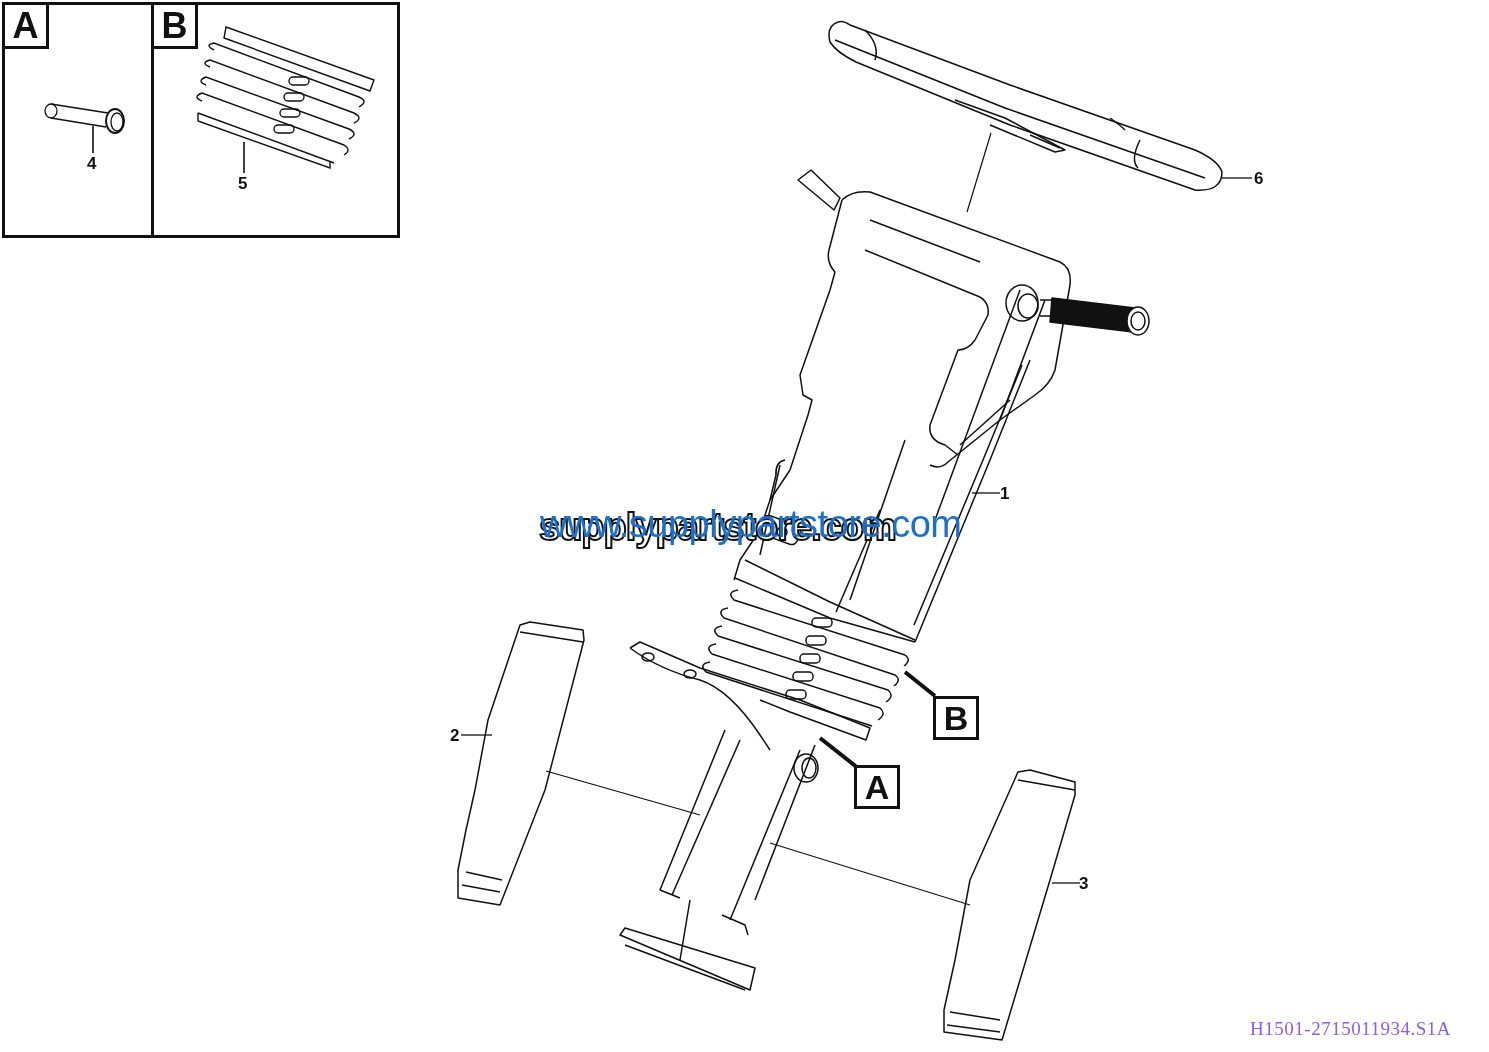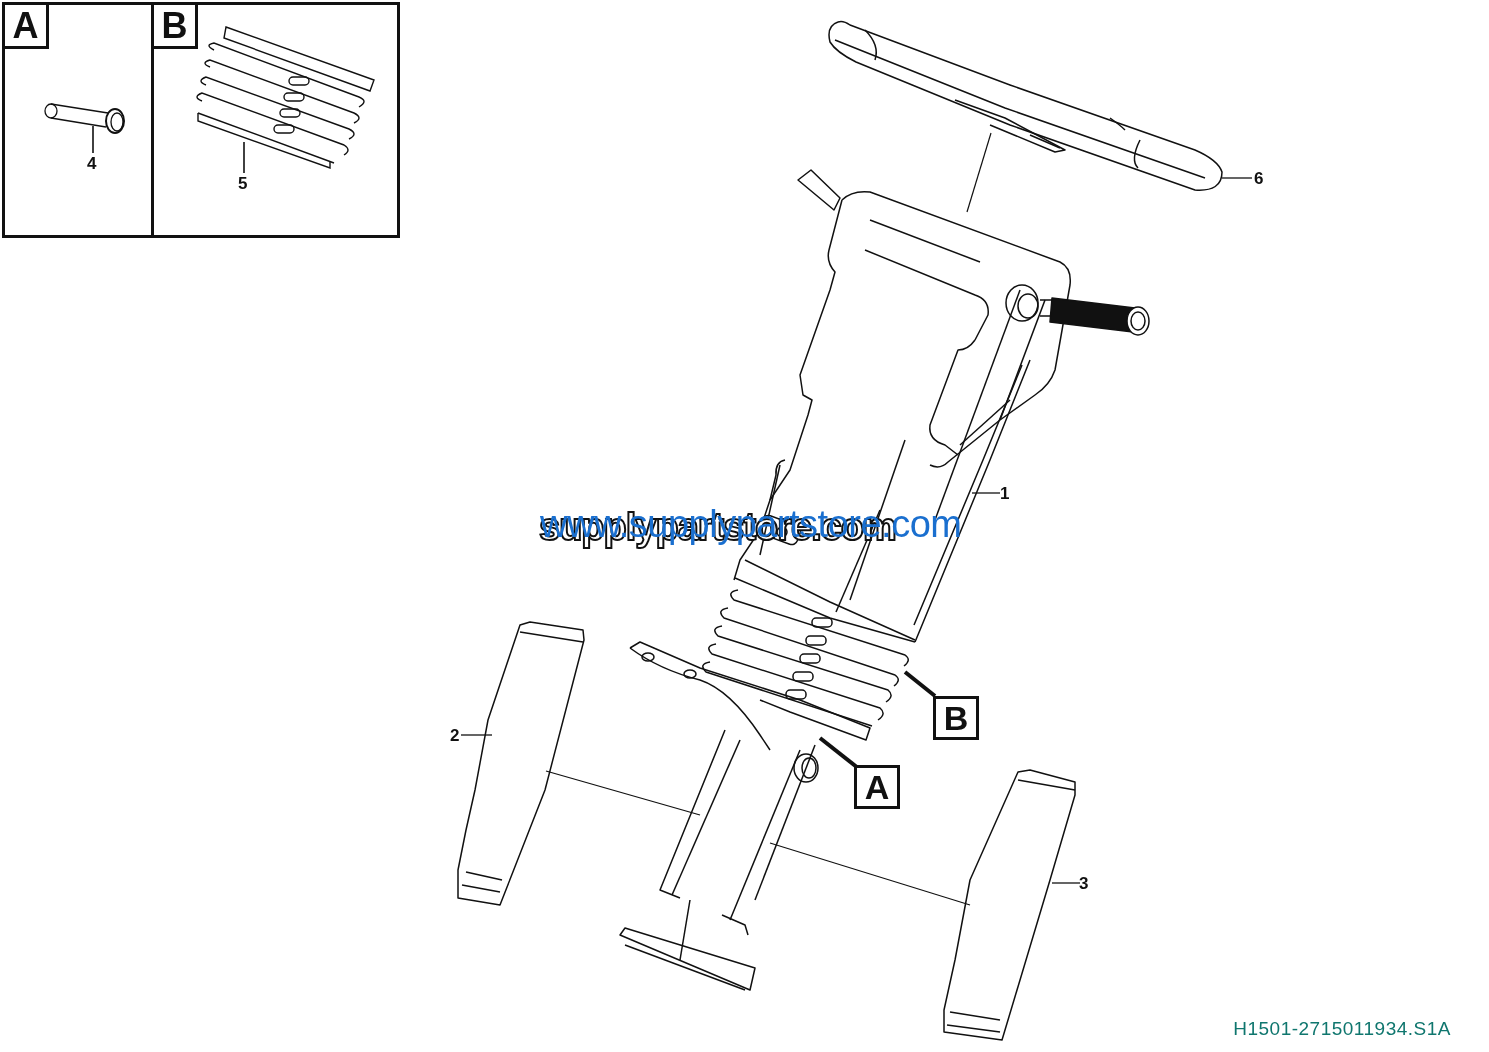--- a/index.html
+++ b/index.html
@@ -3,21 +3,21 @@
 <meta charset="utf-8">
 <style>
   html, body { margin: 0; padding: 0; background: #ffffff; }
   body { width: 1489px; height: 1052px; position: relative; overflow: hidden; font-family: "Liberation Sans", sans-serif; }
   .canvas { position: absolute; left: 0; top: 0; width: 1489px; height: 1052px; }
   svg { position: absolute; left: 0; top: 0; }
   .inset { position: absolute; border: 3px solid #111; background: #fff; box-sizing: border-box; }
   .inset-tag { position: absolute; left: 0; top: 0; width: 44px; height: 44px; border-right: 3px solid #111; border-bottom: 3px solid #111; box-sizing: border-box; display: flex; align-items: center; justify-content: center; font-weight: bold; font-size: 36px; color: #111; background: #fff; }
   .callout-num { position: absolute; font-weight: bold; font-size: 17px; color: #111; line-height: 1; }
   .detail-box { position: absolute; border: 3px solid #111; background: #fff; box-sizing: border-box; display: flex; align-items: center; justify-content: center; font-weight: bold; font-size: 34px; color: #111; }
-  .footer-code { position: absolute; right: 38px; bottom: 12px; font-family: Liberation Sans, sans-serif; font-size: 19px; color: #0f766e; letter-spacing: 0.5px; }
+  .footer-code { position: absolute; right: 38px; bottom: 12px; font-family: Liberation Serif, serif; font-size: 19px; color: #8b5cf6; letter-spacing: 0.5px; }
   .watermark { position: absolute; left: 532px; top: 503px; font-family: "Liberation Sans", sans-serif; font-size: 38px; white-space: nowrap; }
   .wm-outline { position: absolute; left: 7px; top: 3px; color: #fff; -webkit-text-stroke: 2px #111; font-weight: bold; letter-spacing: -1px; }
   .wm-blue { position: absolute; left: 8px; top: 0; color: #1a6fcf; letter-spacing: -0.5px; }
 </style>
 </head>
 <body>
 
 <div class="canvas">
 
   <div class="inset" style="left:2px; top:2px; width:152px; height:236px;">

